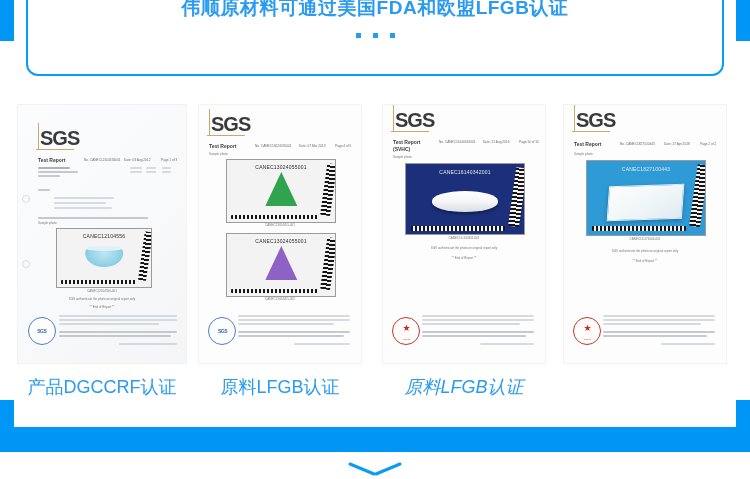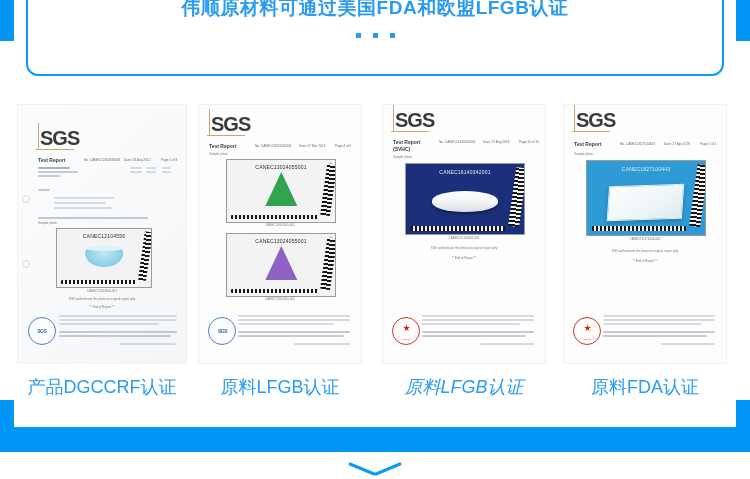--- a/index.html
+++ b/index.html
@@ -361,21 +361,20 @@
         </div>
       </div>
     </div>
 
   </div>
 
   <div class="captions">
     <div class="caption k0">产品DGCCRF认证</div>
     <div class="caption k1">原料LFGB认证</div>
     <div class="caption k2">原料LFGB认证</div>
-    <div class="caption k3">原料FDA认证</div>
   </div>
 
   <div class="bottom-frame-l"></div>
   <div class="bottom-frame-r"></div>
   <div class="bottom-white"></div>
   <div class="bottom-bar"></div>
 
   <div class="chevron">
     <svg width="54" height="14" viewBox="0 0 54 14">
       <path d="M2 2 L26 12" stroke="#0a9bf2" stroke-width="3" fill="none" stroke-linecap="round"></path>

